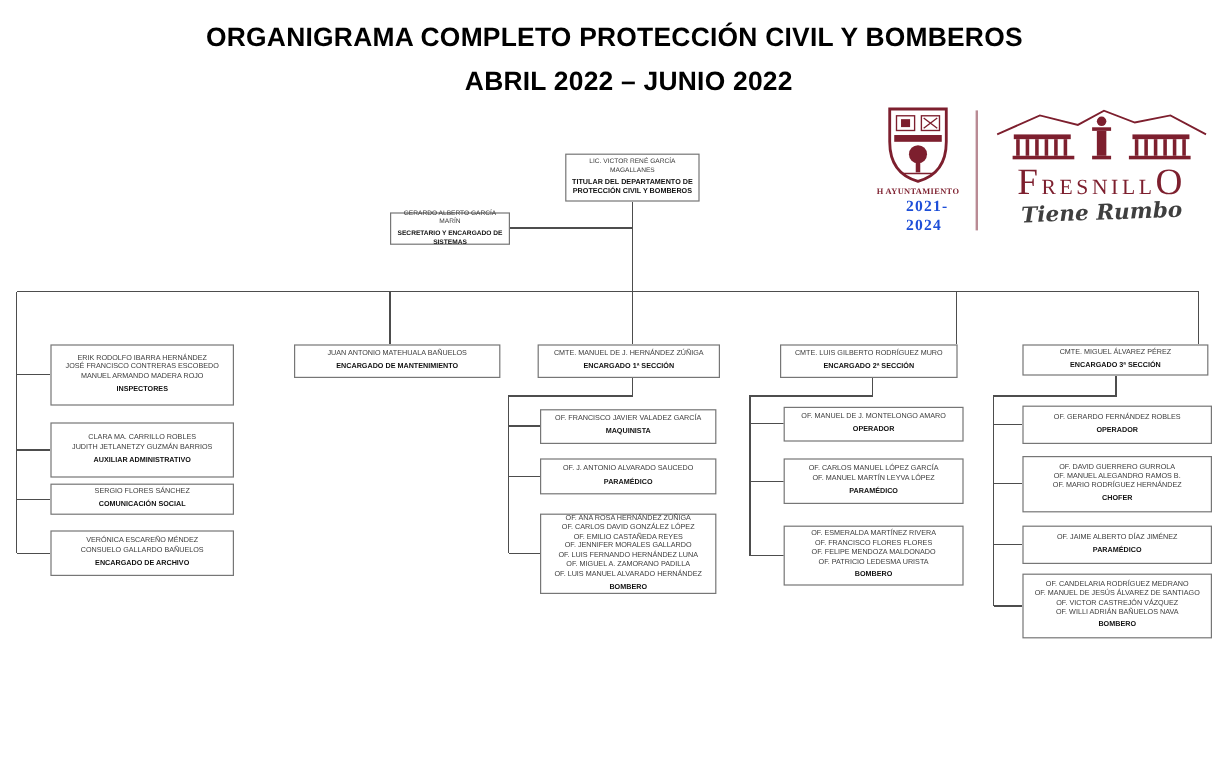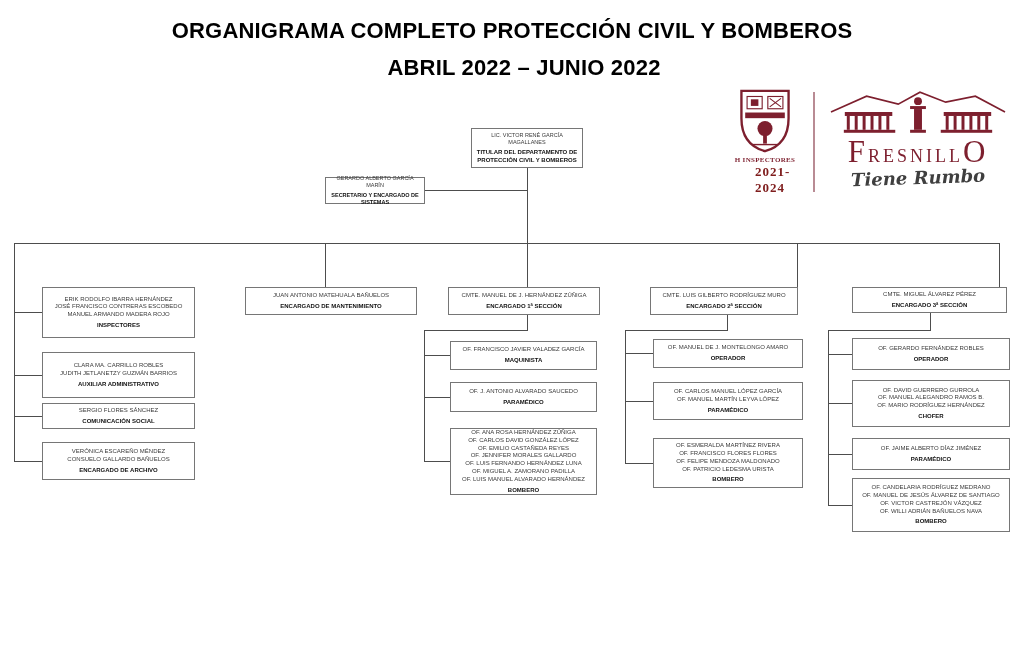--- a/index.html
+++ b/index.html
@@ -22,21 +22,21 @@
   .names.small{font-size:5.5px;}
   .role{font-size:6px;font-weight:700;color:#111;white-space:pre-line;line-height:1.25;}
 
   
   .connectors{position:absolute;left:0;top:0;z-index:1;}
 
   
   .logo{position:absolute;left:726px;top:88px;width:286px;height:108px;display:flex;gap:9px;align-items:stretch;}
   .crest-col{width:78px;display:flex;flex-direction:column;align-items:center;justify-content:flex-start;}
   .crest-label{font-family:"Liberation Serif", serif;font-weight:700;font-size:7px;color:#7d1f2e;letter-spacing:0.3px;margin-top:2px;}
-  .crest-period{font-family:"Liberation Serif", serif;font-weight:700;font-size:13px;color:#7f1d1d;letter-spacing:1px;margin-left:29px;}
+  .crest-period{font-family:"Liberation Serif", serif;font-weight:700;font-size:13px;color:#1d4ed8;letter-spacing:1px;margin-left:29px;}
   .logo-divider{width:2px;background:#b98b94;margin:4px 0;}
   .brand-col{flex:1;display:flex;flex-direction:column;align-items:center;justify-content:flex-start;}
   .brand-name{font-family:"Liberation Serif", serif;color:#7d1f2e;line-height:0.9;letter-spacing:3px;white-space:nowrap;}
   .brand-name .mid{font-size:18px;}
   .brand-name .big{font-size:31px;}
   .brand-slogan{font-family:"DejaVu Serif", serif;font-style:italic;font-weight:700;font-size:18px;color:#3f3f3f;margin-top:1px;transform:rotate(-2deg);}
 </style>
 </head>
 <body>
 
@@ -53,21 +53,21 @@
         <path d="M5 3 H55 V32 Q55 60 30 67 Q5 60 5 32 Z" fill="#ffffff" stroke="#7d1f2e" stroke-width="2.5"></path>
         <rect x="11" y="9" width="16" height="13" fill="none" stroke="#7d1f2e" stroke-width="1.2"></rect>
         <rect x="15" y="12" width="8" height="7" fill="#7d1f2e"></rect>
         <rect x="33" y="9" width="16" height="13" fill="none" stroke="#7d1f2e" stroke-width="1.2"></rect>
         <path d="M35 11 L47 20 M47 11 L35 20" stroke="#7d1f2e" stroke-width="1.2"></path>
         <rect x="9" y="26" width="42" height="6" fill="#7d1f2e"></rect>
         <circle cx="30" cy="43" r="8" fill="#7d1f2e"></circle>
         <rect x="28" y="50" width="4" height="9" fill="#7d1f2e"></rect>
         <path d="M17 60 H43" stroke="#7d1f2e" stroke-width="1.5"></path>
       </svg>
-      <div class="crest-label">H INSPECTORES</div>
+      <div class="crest-label">H AYUNTAMIENTO</div>
       <div class="crest-period">2021-2024</div>
     </div>
     <div class="logo-divider"></div>
     <div class="brand-col">
       <svg width="178" height="50" viewBox="0 0 180 50">
         <path d="M2 24 L38 8 L70 16 L92 4 L118 14 L148 8 L178 24" fill="none" stroke="#7d1f2e" stroke-width="1.6"></path>
         <rect x="16" y="24" width="48" height="4" fill="#7d1f2e"></rect>
         <rect x="18" y="28" width="3" height="14" fill="#7d1f2e"></rect>
         <rect x="26" y="28" width="3" height="14" fill="#7d1f2e"></rect>
         <rect x="34" y="28" width="3" height="14" fill="#7d1f2e"></rect>

